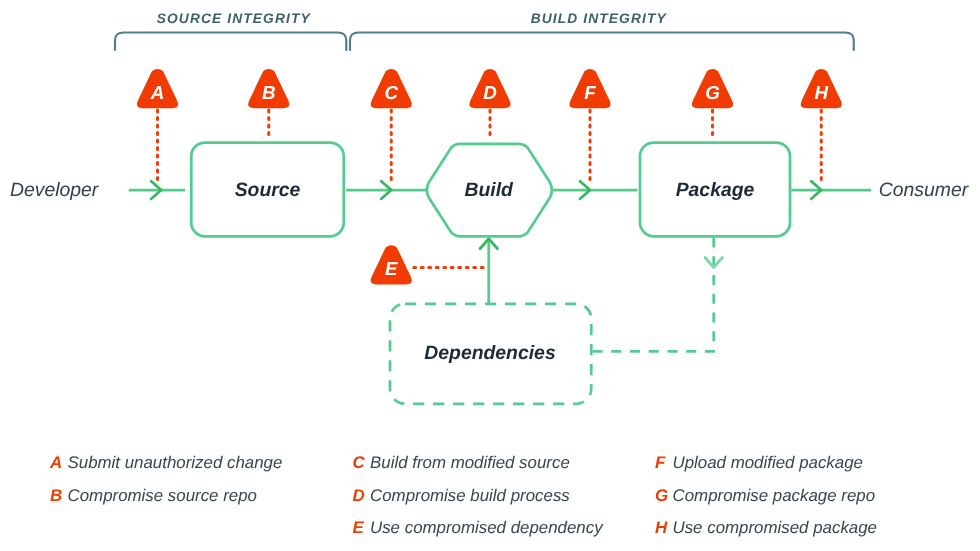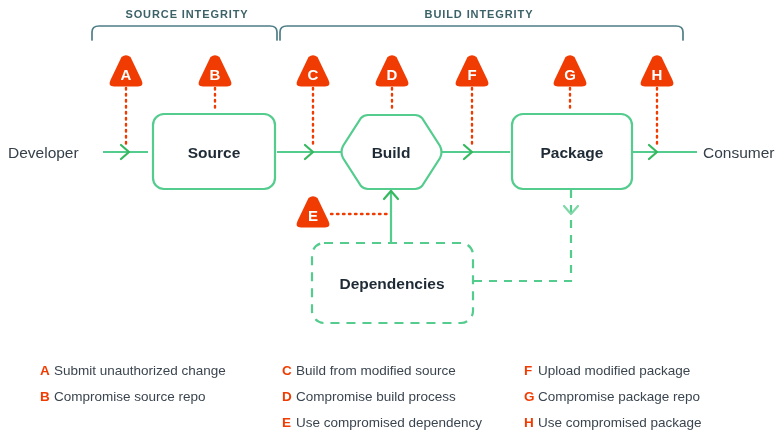--- a/index.html
+++ b/index.html
@@ -7,20 +7,21 @@
     padding: 0;
     background: #ffffff;
   }
   #canvas {
     position: relative;
     width: 784px;
     height: 441px;
     background: #ffffff;
     font-family: "Liberation Sans", sans-serif;
     overflow: hidden;
+    font-style: italic;
   }
   svg#diagram {
     position: absolute;
     left: 0;
     top: 0;
     width: 784px;
     height: 441px;
   }
   .bracket-label {
     font-size: 11px;

